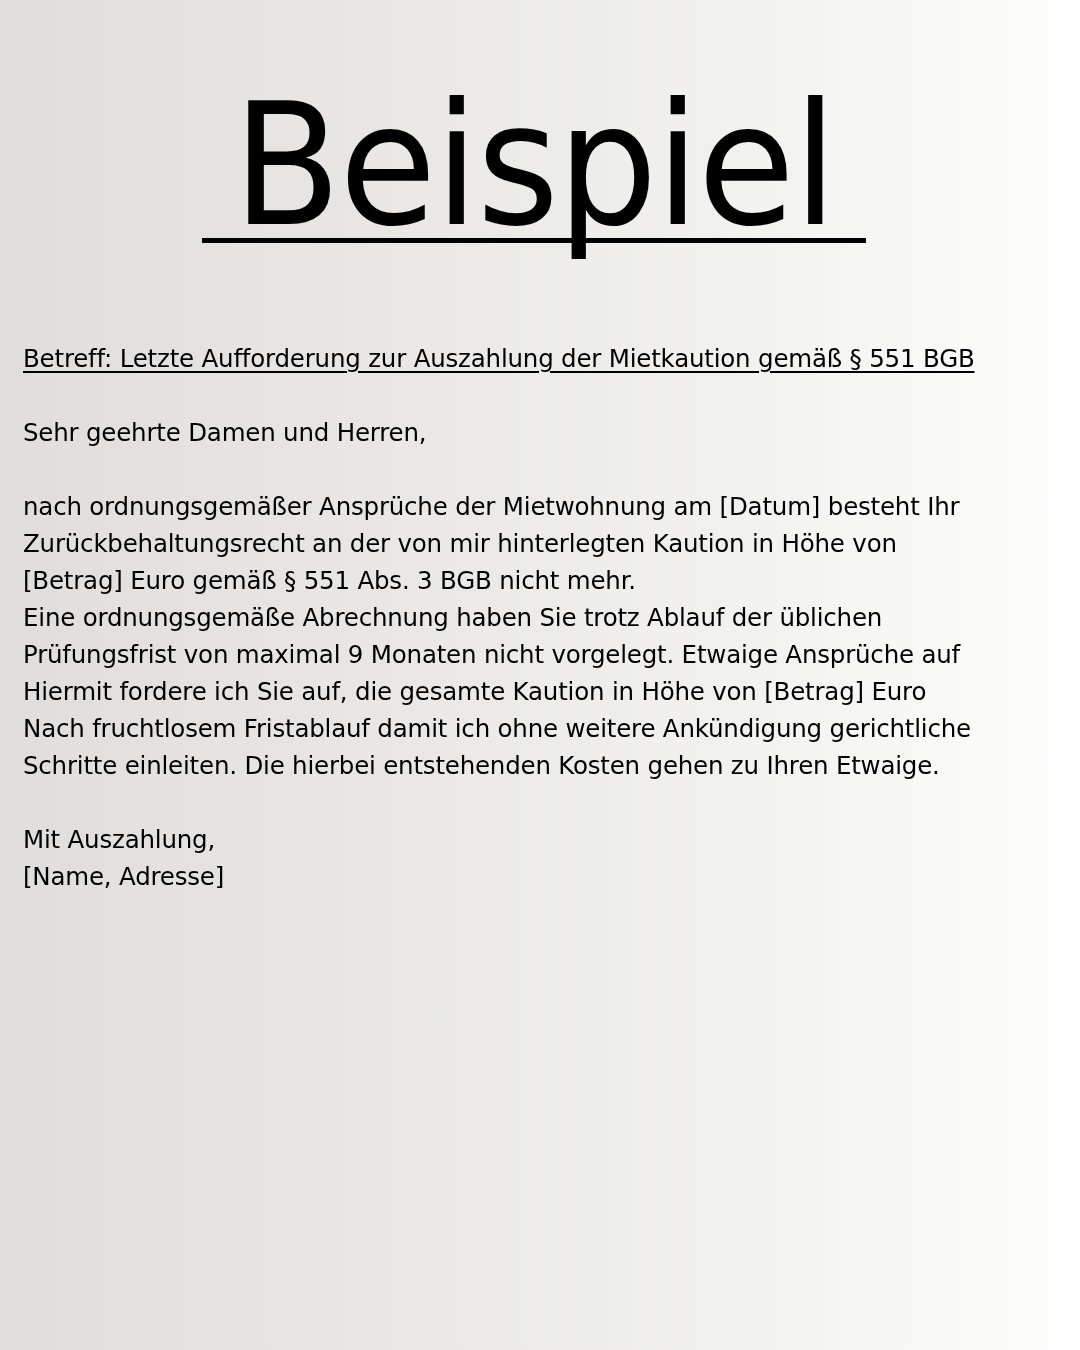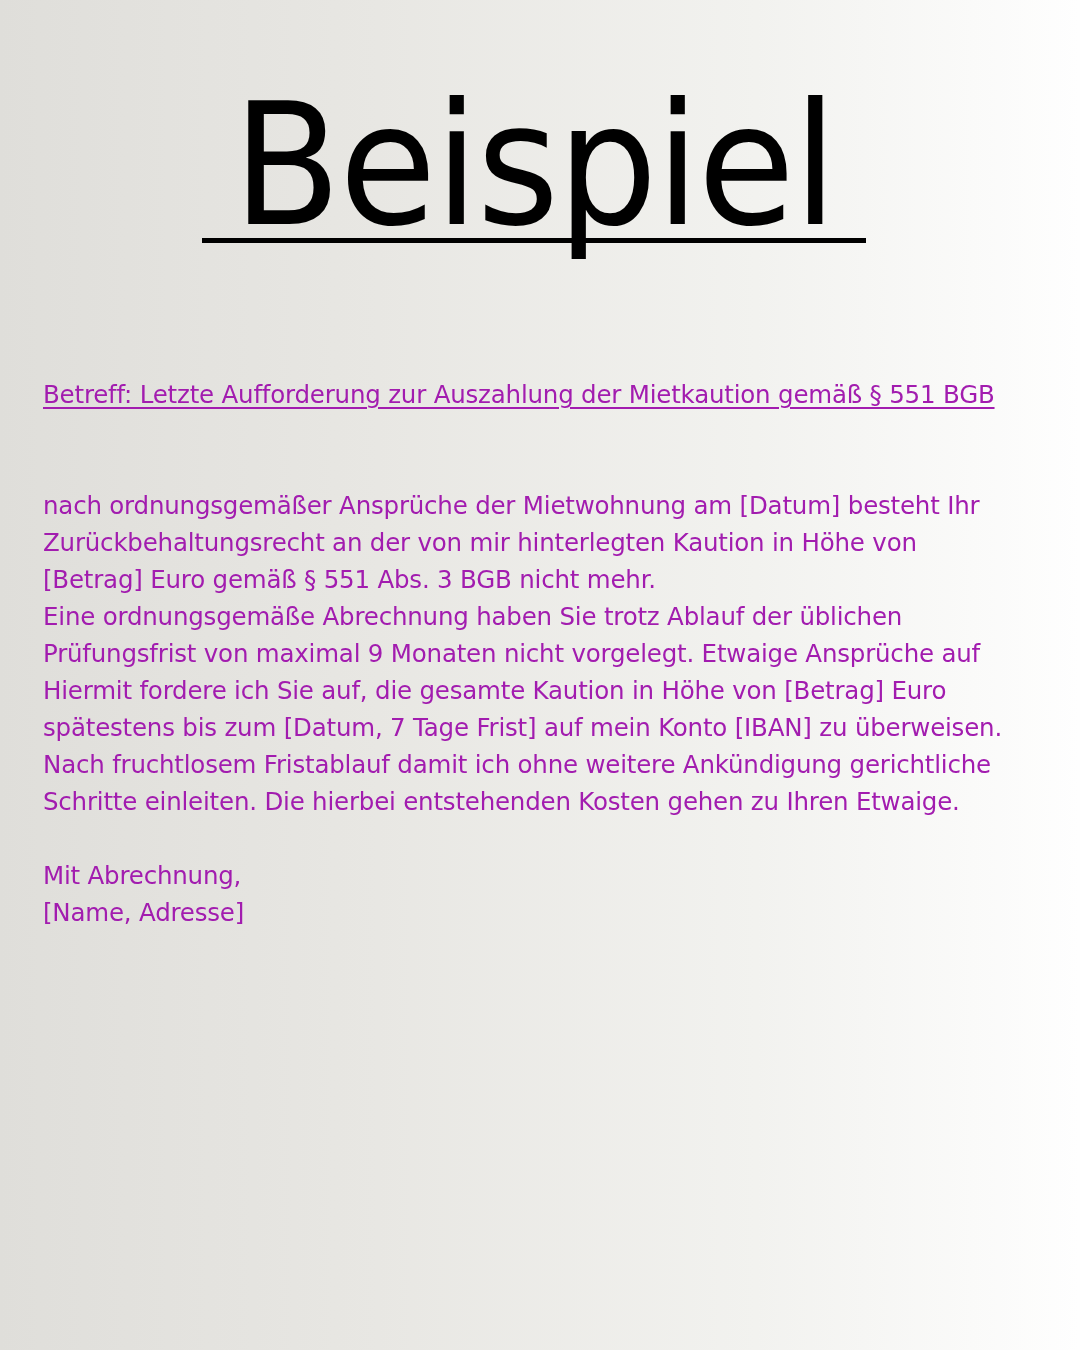--- a/index.html
+++ b/index.html
@@ -46,28 +46,27 @@
     .title-rule {
       position: absolute;
       left: 0;
       top: 168px;
       width: 664px;
       height: 5px;
       background: #000000;
     }
     .letter {
       position: absolute;
-      left: 43px;
+      left: 23px;
       top: 340px;
       width: 1030px;
       font-size: 24.5px;
       line-height: 37px;
-      color: #a21caf;
+      color: #000000;
       letter-spacing: -0.2px;
-      margin-top: 36px;
     }
     .subject {
       text-decoration: underline;
       text-underline-offset: 4px;
       text-decoration-thickness: 2px;
       white-space: nowrap;
       display: block;
       font-size: 24.5px;
     }
     .gap { height: 37px; }
@@ -79,28 +78,28 @@
 <div class="page">
 
   <div class="title-wrap">
     <div class="title">Beispiel</div>
     <div class="title-rule"></div>
   </div>
 
   <div class="letter">
     <span class="subject">Betreff: Letzte Aufforderung zur Auszahlung der Mietkaution gemäß § 551 BGB</span>
     <div class="gap"></div>
+    <span class="line">Sehr geehrte Damen und Herren,</span>
     <div class="gap"></div>
     <span class="line">nach ordnungsgemäßer Ansprüche der Mietwohnung am [Datum] besteht Ihr</span>
     <span class="line">Zurückbehaltungsrecht an der von mir hinterlegten Kaution in Höhe von</span>
     <span class="line">[Betrag] Euro gemäß § 551 Abs. 3 BGB nicht mehr.</span>
     <span class="line">Eine ordnungsgemäße Abrechnung haben Sie trotz Ablauf der üblichen</span>
     <span class="line">Prüfungsfrist von maximal 9 Monaten nicht vorgelegt. Etwaige Ansprüche auf</span>
     <span class="line">Hiermit fordere ich Sie auf, die gesamte Kaution in Höhe von [Betrag] Euro</span>
-    <span class="line">spätestens bis zum [Datum, 7 Tage Frist] auf mein Konto [IBAN] zu überweisen.</span>
     <span class="line">Nach fruchtlosem Fristablauf damit ich ohne weitere Ankündigung gerichtliche</span>
     <span class="line">Schritte einleiten. Die hierbei entstehenden Kosten gehen zu Ihren Etwaige.</span>
     <div class="gap"></div>
-    <span class="line">Mit Abrechnung,</span>
+    <span class="line">Mit Auszahlung,</span>
     <span class="line">[Name, Adresse]</span>
   </div>
 
 </div>
 
 </body></html>

